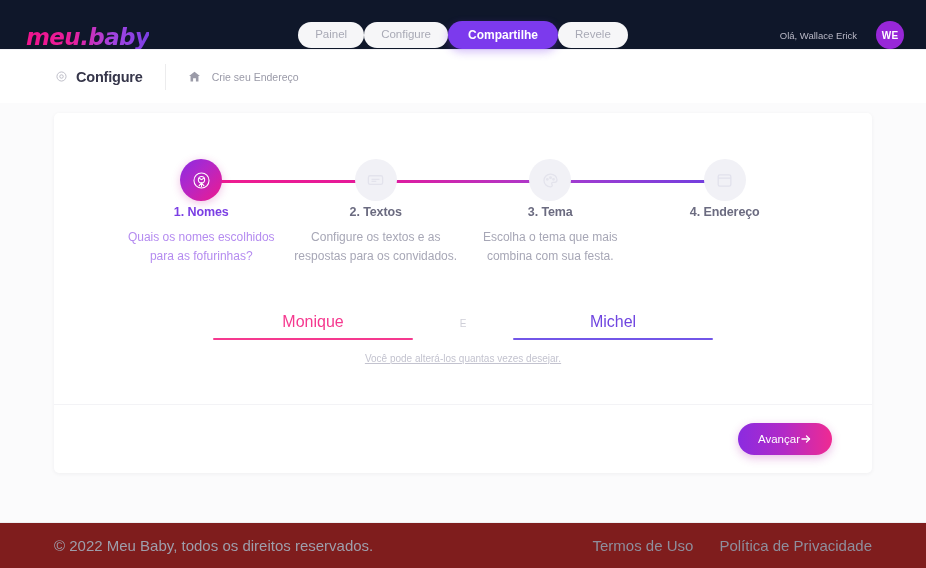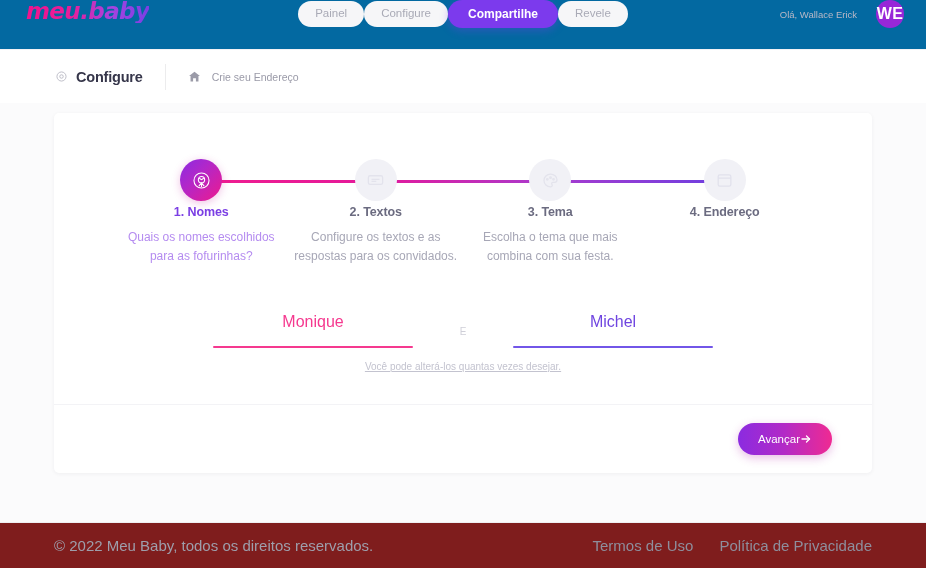--- a/index.html
+++ b/index.html
@@ -13,23 +13,23 @@
   body {
     font-family: "Liberation Sans", sans-serif;
     background: #fbfbfc;
     color: #3d3d4e;
     -webkit-font-smoothing: antialiased;
   }
 
   
   .header {
     height: 49px;
-    background: #0369a1;
-    display: flex;
-    align-items: flex-start;
+    background: #0f172a;
+    display: flex;
+    align-items: flex-end;
     padding: 0 22px 0 24px;
     position: relative;
   }
 
   .logo {
     font-family: "DejaVu Sans", sans-serif;
     font-size: 23px;
     font-weight: bold;
     font-style: italic;
     letter-spacing: -0.6px;
@@ -83,21 +83,21 @@
   .greeting {
     font-size: 9.5px;
     color: #b9b8c6;
     white-space: nowrap;
   }
   .avatar {
     width: 28px; height: 28px;
     border-radius: 50%;
     background: #9827d8;
     color: #fff;
-    font-size: 16px;
+    font-size: 10px;
     font-weight: bold;
     display: flex;
     align-items: center;
     justify-content: center;
     letter-spacing: 0.3px;
     cursor: pointer;
   }
 
   
   .crumb-bar {
@@ -223,21 +223,21 @@
     display: flex;
     flex-direction: column;
   }
   .name-input {
     border: none;
     outline: none;
     background: transparent;
     text-align: center;
     font-family: "Liberation Sans", sans-serif;
     font-size: 16px;
-    padding-bottom: 15px;
+    padding-bottom: 7px;
     width: 100%;
   }
   .name-field.left .name-input { color: #f5398f; }
   .name-field.right .name-input { color: #6f45e0; }
   .underline { height: 2px; border-radius: 2px; }
   .name-field.left .underline { background: #f5398f; }
   .name-field.right .underline { background: #7256e8; }
 
   .conj {
     width: 100px;

